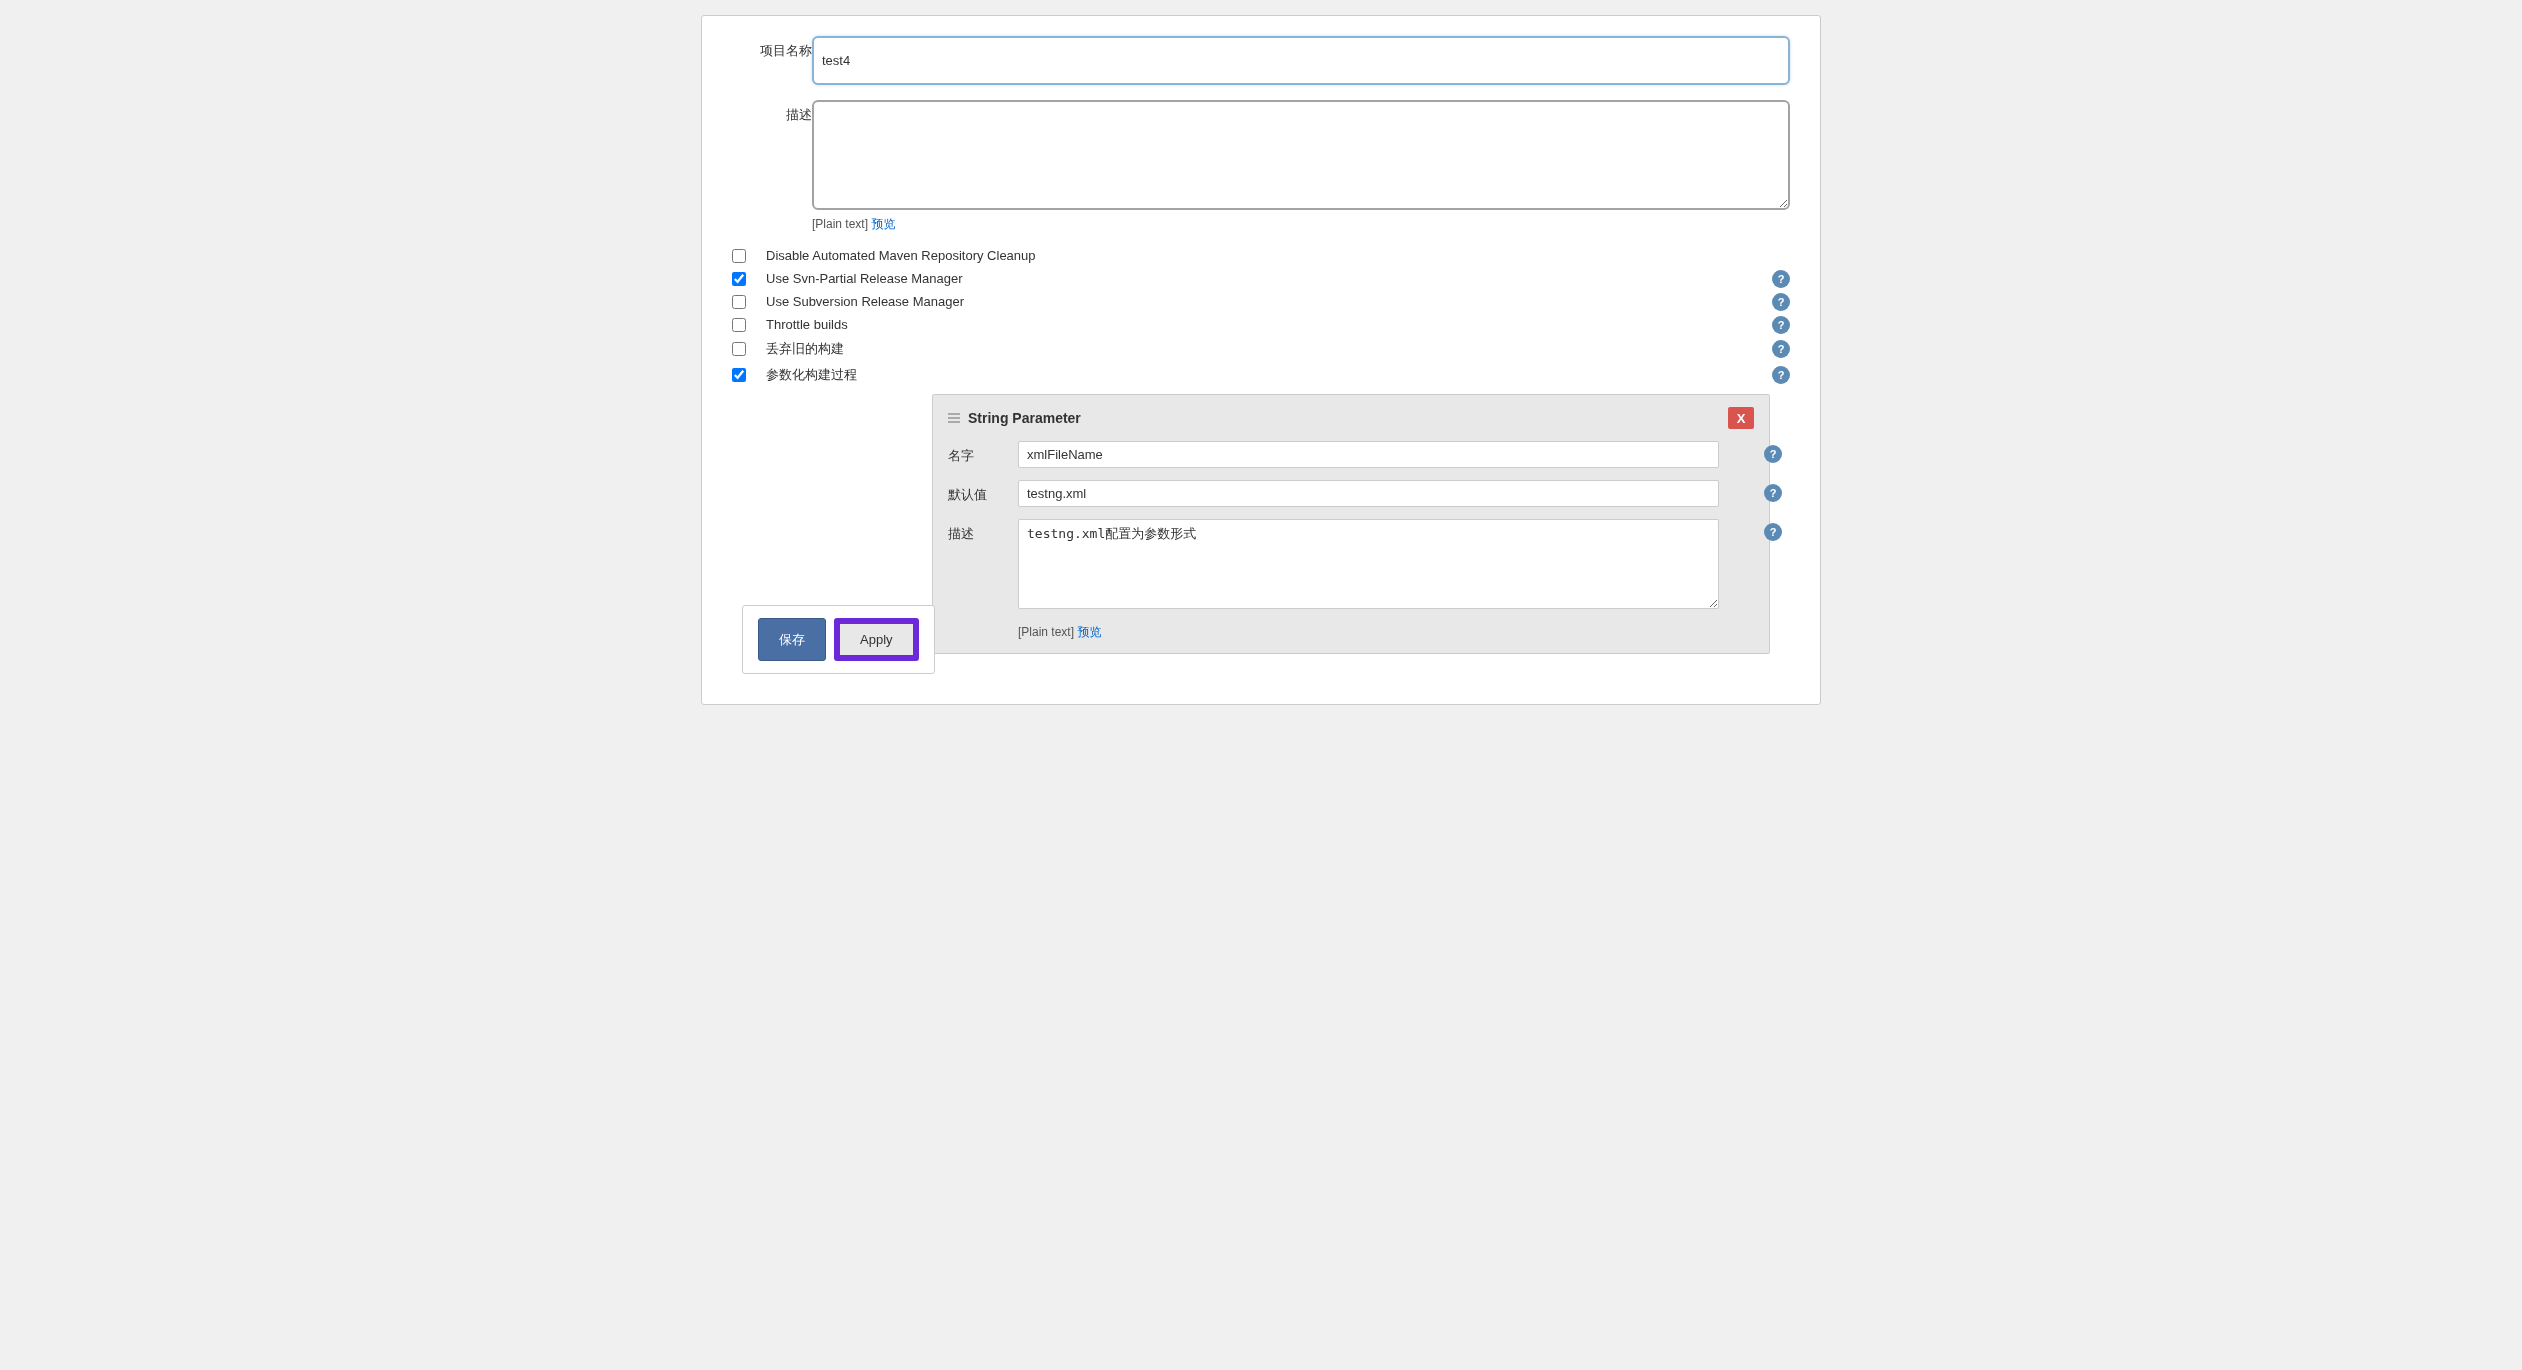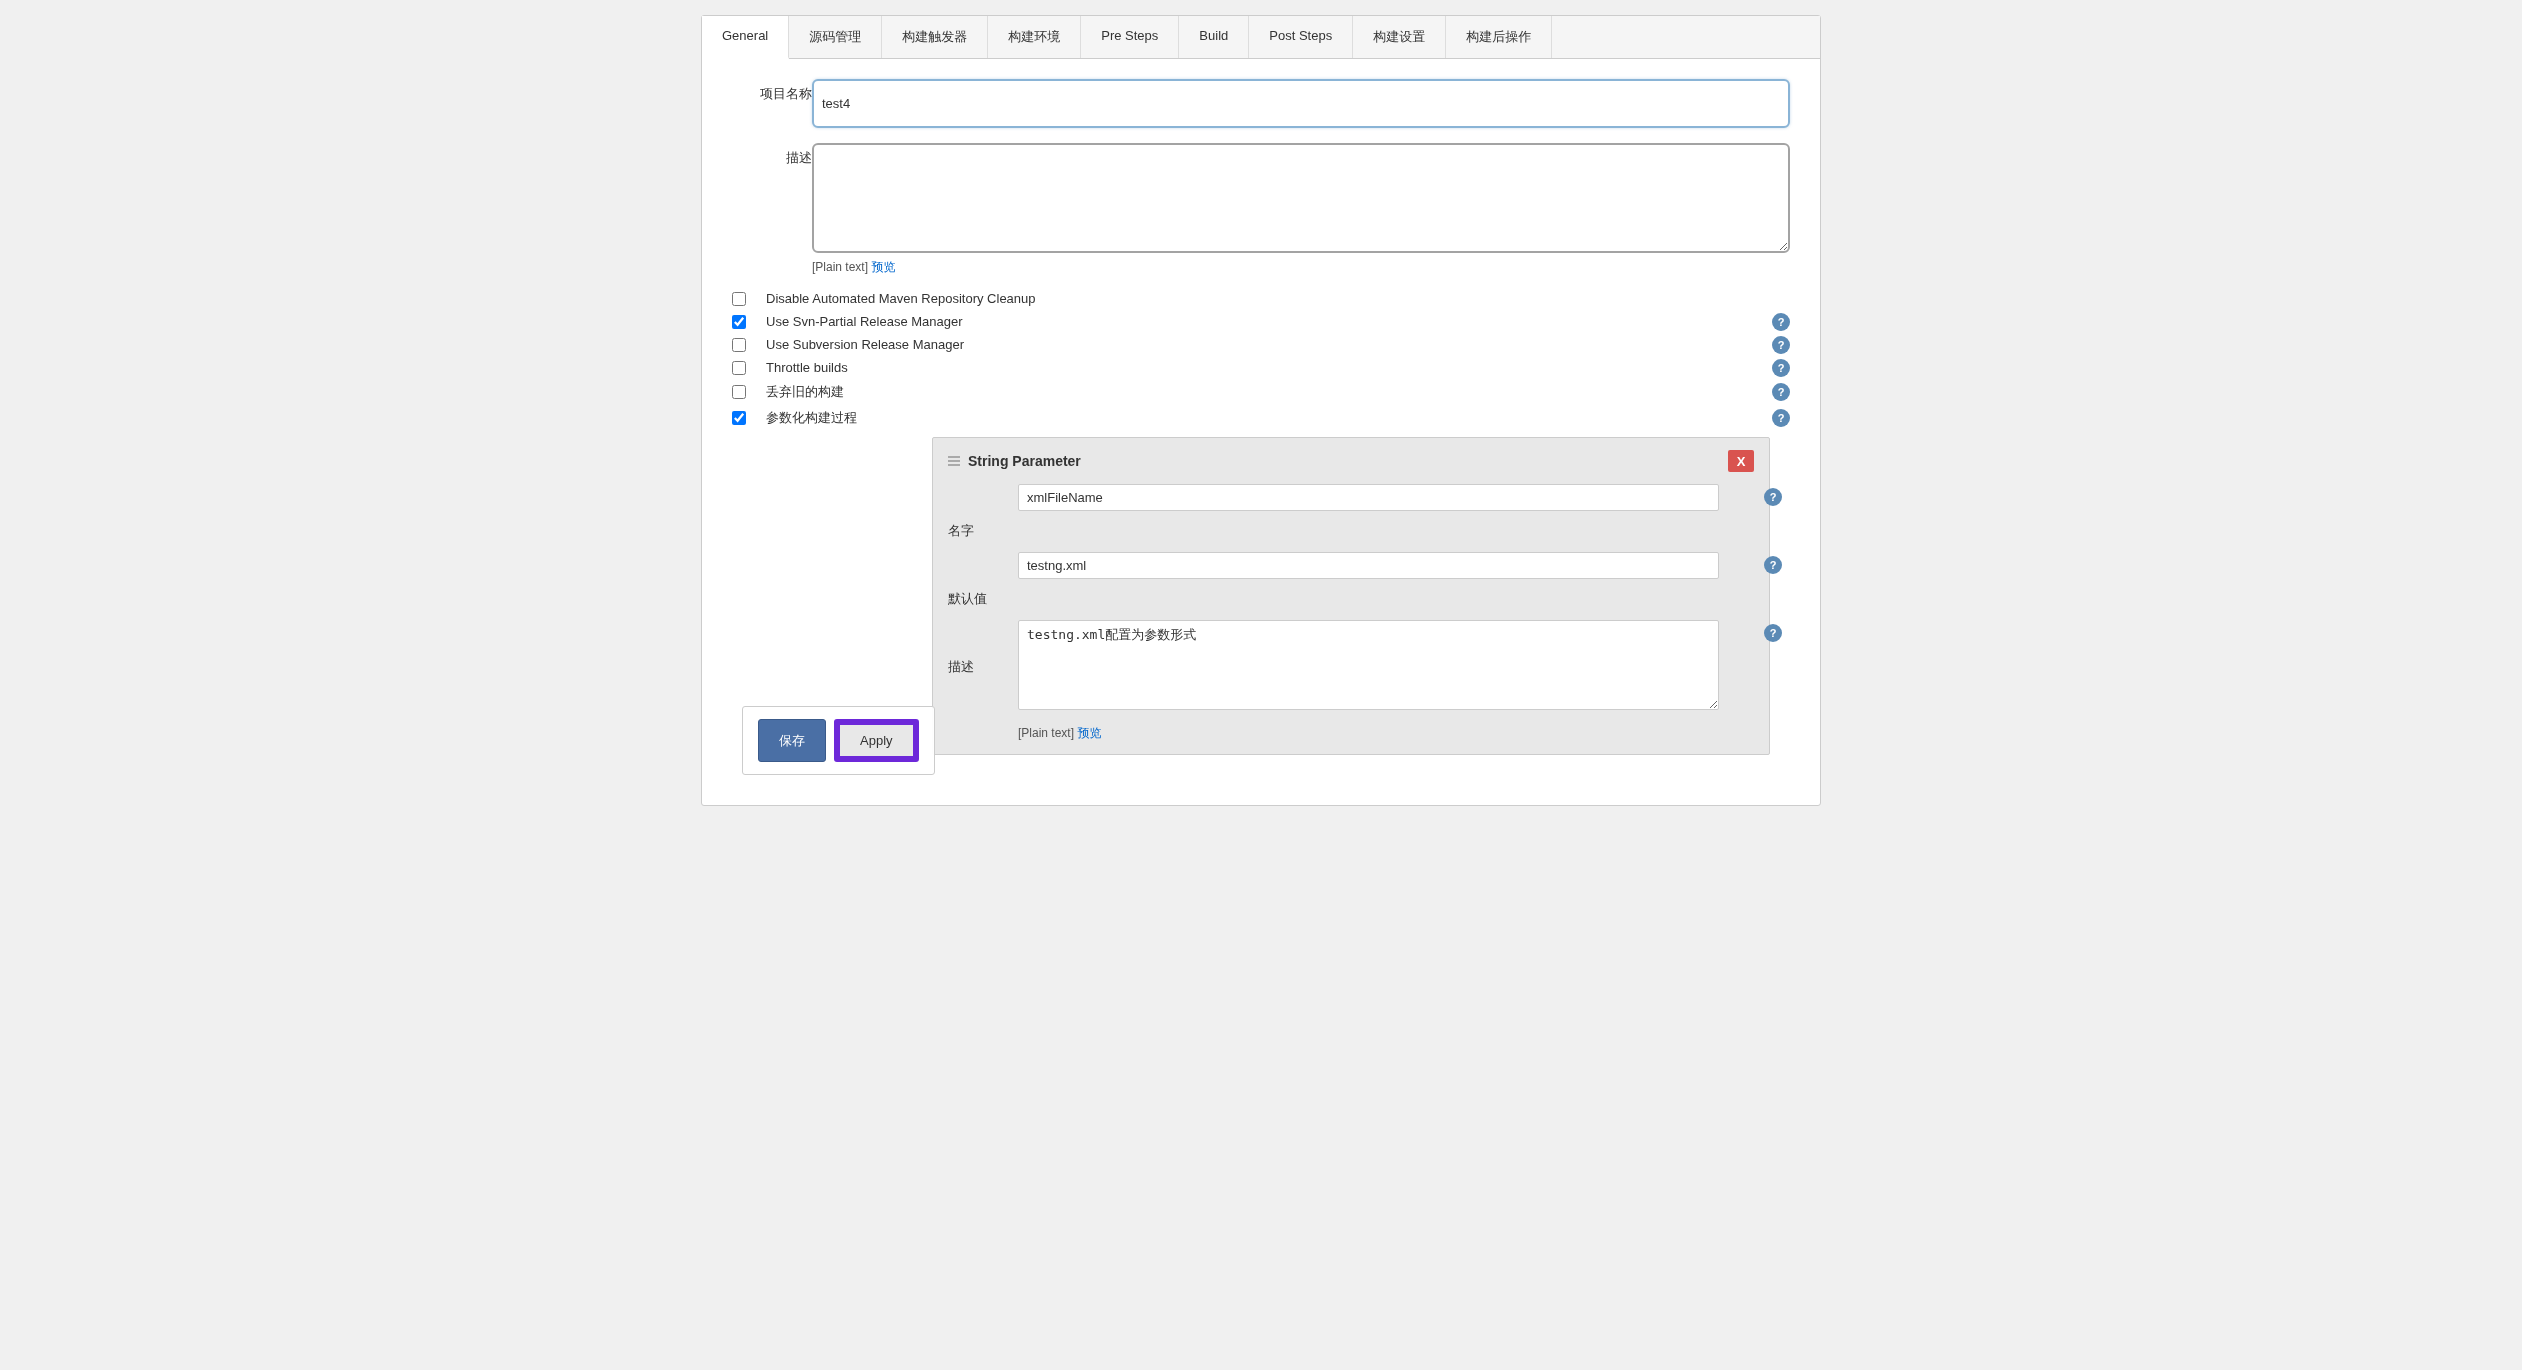--- a/index.html
+++ b/index.html
@@ -210,21 +210,20 @@
       align-items: flex-start;
       margin-bottom: 12px;
     }
 
     .param-label {
       width: 70px;
       padding-top: 6px;
       font-size: 13px;
       color: #333;
       flex-shrink: 0;
-      margin-top: 32px;
     }
 
     .param-input-wrap {
       flex: 1;
       position: relative;
     }
 
     .param-input {
       width: 100%;
       padding: 5px 8px;
@@ -289,31 +288,20 @@
       padding: 12px 15px;
       margin: 10px;
     }
   </style>
 </head>
 <body>
 
 <div class="page-wrapper">
   <div class="config-panel">
 
-    <div class="tabs-bar">
-      <div class="tab-item active">General</div>
-      <div class="tab-item">源码管理</div>
-      <div class="tab-item">构建触发器</div>
-      <div class="tab-item">构建环境</div>
-      <div class="tab-item">Pre Steps</div>
-      <div class="tab-item">Build</div>
-      <div class="tab-item">Post Steps</div>
-      <div class="tab-item">构建设置</div>
-      <div class="tab-item">构建后操作</div>
-    </div>
 
     <div class="main-content">
 
       <div class="form-row">
         <div class="form-label">项目名称</div>
         <div class="form-control-wrap">
           <input type="text" class="text-input project-name-input" value="test4" style="">
         </div>
       </div>
 

